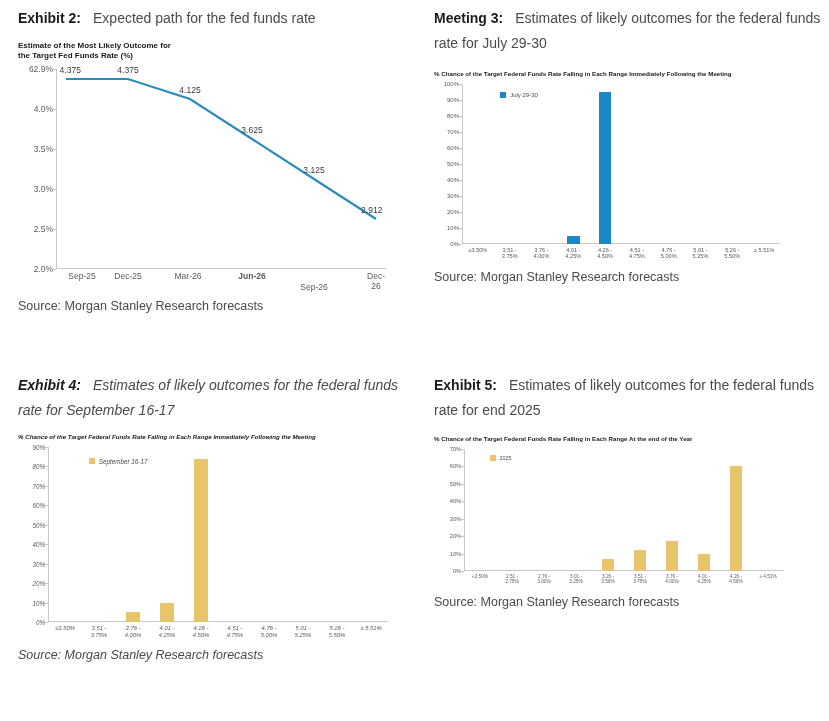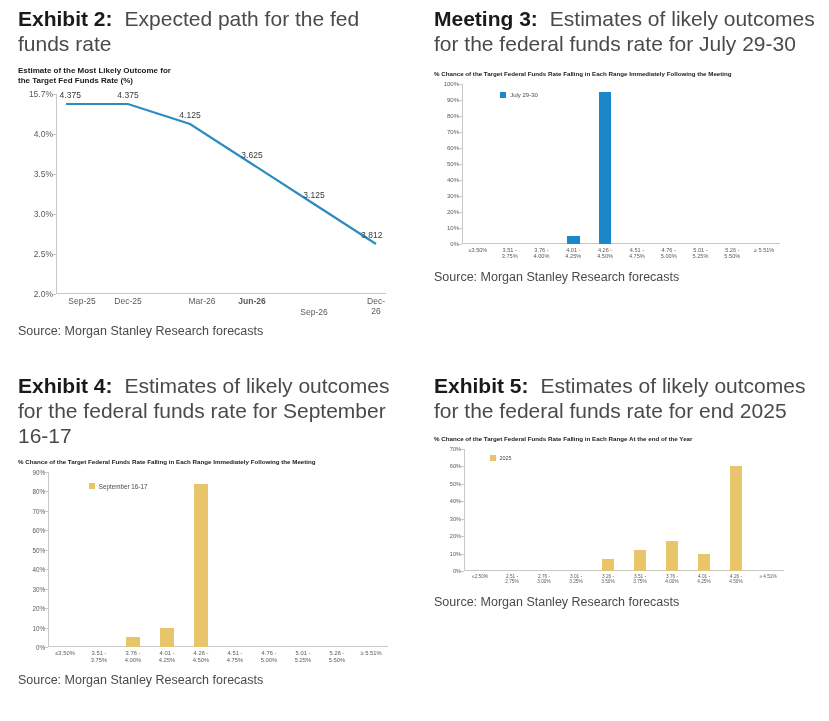--- a/index.html
+++ b/index.html
@@ -17,21 +17,21 @@
   .page {
     position: relative;
     width: 829px;
     height: 721px;
   }
   .panel {
     position: absolute;
     box-sizing: border-box;
   }
   .exh-title {
-    font-size: 21px;
+    font-size: 14px;
     line-height: 25px;
     color: #4a4a4a;
     margin: 0 0 4px 0;
   }
   .exh-title .num {
     font-weight: bold;
     color: #1a1a1a;
     margin-right: 12px;
   }
   .source {
@@ -125,21 +125,21 @@
   #ex2-plot .xtick { font-size: 8.5px; }
   #ex2-plot .pt-label { font-size: 8.5px; }
 
   
   #panel-ex3 { left: 434px; top: 6px; width: 390px; }
   #ex3-plot { width: 318px; height: 160px; margin-left: 28px; margin-top: 6px; }
   #ex3-plot .ytick { font-size: 6px; }
   #ex3-plot .xtick { font-size: 5.6px; }
 
   
-  #panel-ex4 { left: 18px; top: 373px; width: 400px; }
+  #panel-ex4 { left: 18px; top: 373px; width: 400px; font-style: italic; }
   #ex4-plot { width: 340px; height: 175px; margin-left: 30px; margin-top: 6px; }
   #ex4-plot .ytick { font-size: 6.3px; }
   #ex4-plot .xtick { font-size: 5.8px; }
 
   
   #panel-ex5 { left: 434px; top: 373px; width: 390px; }
   #ex5-plot { width: 320px; height: 122px; margin-left: 30px; margin-top: 6px; }
   #ex5-plot .ytick { font-size: 5.6px; }
   #ex5-plot .xtick { font-size: 4.7px; }
 </style>
@@ -160,34 +160,34 @@
         <div class="ytick" style="top: 100%;">2.0%</div>
         <div class="ytickmark" style="top: 100%;"></div>
         <div class="ytick" style="top: 80%;">2.5%</div>
         <div class="ytickmark" style="top: 80%;"></div>
         <div class="ytick" style="top: 60%;">3.0%</div>
         <div class="ytickmark" style="top: 60%;"></div>
         <div class="ytick" style="top: 40%;">3.5%</div>
         <div class="ytickmark" style="top: 40%;"></div>
         <div class="ytick" style="top: 20%;">4.0%</div>
         <div class="ytickmark" style="top: 20%;"></div>
-        <div class="ytick" style="top: 0%;">15.7%</div>
+        <div class="ytick" style="top: 0%;">62.9%</div>
         <div class="ytickmark" style="top: 0%;"></div>
         <svg width="330" height="200" style="position: absolute; left: 0px; top: 0px;">
           <polyline points="10,10 72,10 134,30 196,70 258,110 320,150" fill="none" stroke="#2b8cbe" stroke-width="2.2"></polyline>
         </svg>
         <div class="pt-label" style="left: 10px; top: 6px; transform: translate(-30%, -100%);">4.375</div>
         <div class="pt-label" style="left: 72px; top: 6px;">4.375</div>
         <div class="pt-label" style="left: 134px; top: 26px;">4.125</div>
         <div class="pt-label" style="left: 196px; top: 66px;">3.625</div>
         <div class="pt-label" style="left: 258px; top: 106px;">3.125</div>
-        <div class="pt-label" style="left: 320px; top: 146px; transform: translate(-70%, -100%);">3.812</div>
+        <div class="pt-label" style="left: 320px; top: 146px; transform: translate(-70%, -100%);">2.912</div>
         <div class="xtick" style="left: 10px; margin-left: 16px;">Sep-25</div>
         <div class="xtick" style="left: 72px;">Dec-25</div>
-        <div class="xtick" style="left: 146px; text-align: right;">Mar-26</div>
+        <div class="xtick" style="left: 132px; text-align: right;">Mar-26</div>
         <div class="xtick" style="left: 196px; font-weight: bold;">Jun-26</div>
         <div class="xtick" style="left: 258px; margin-top: 11px;">Sep-26</div>
         <div class="xtick" style="left: 320px;">Dec-26</div>
       </div>
     <div class="source" style="margin-top:30px;">Source: Morgan Stanley Research forecasts</div>
   </div>
 
   <div class="panel" id="panel-ex3">
     <div class="exh-title">
       <span class="num">Meeting 3:</span><span>Estimates of likely outcomes for the federal funds rate for July 29-30</span>

